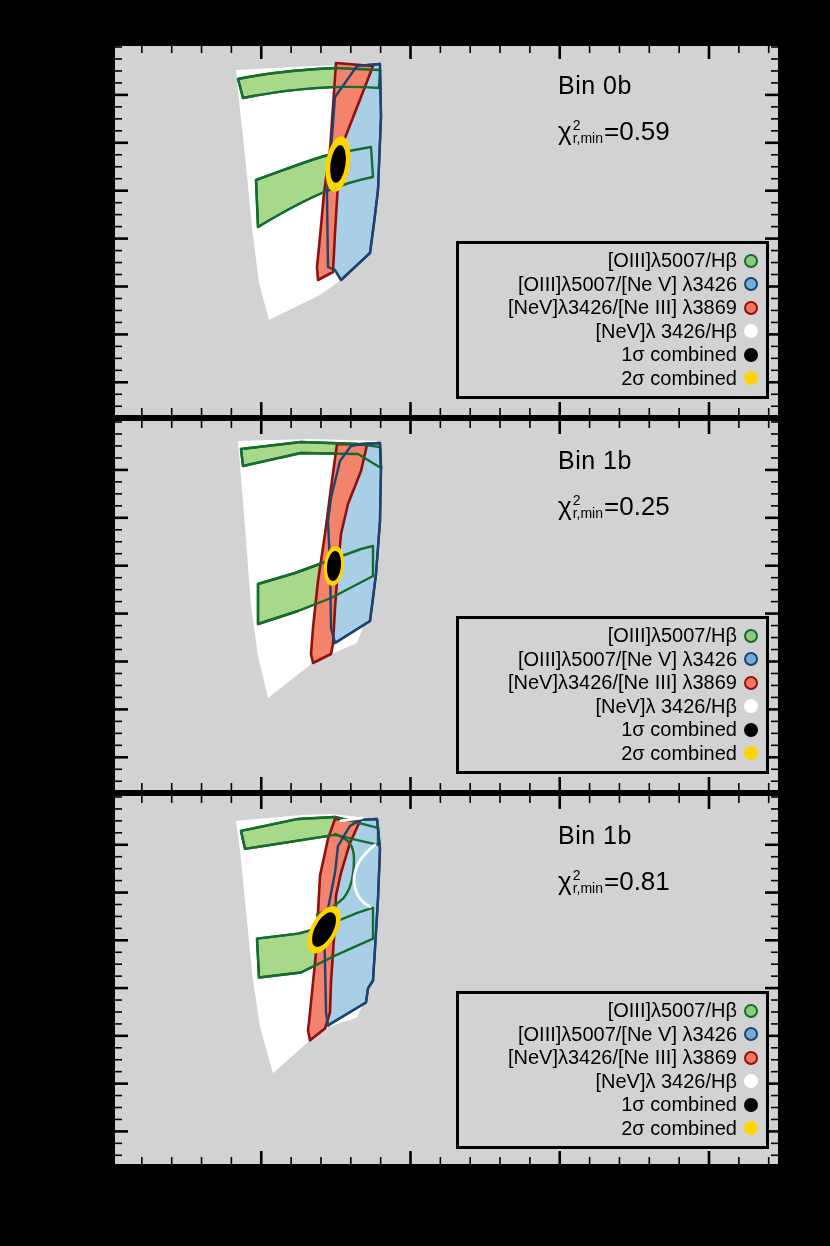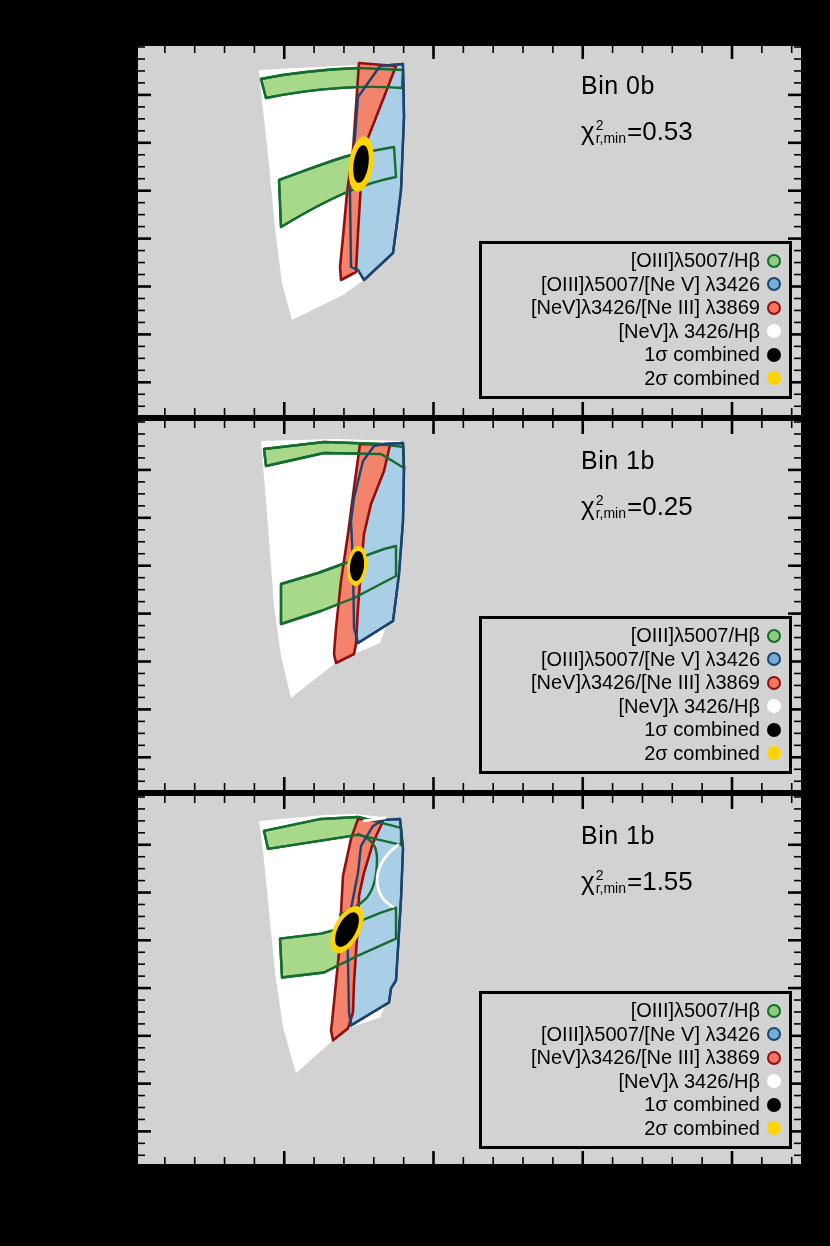--- a/index.html
+++ b/index.html
@@ -1,20 +1,20 @@
 <!DOCTYPE html>
 <html><head>
 <meta charset="utf-8">
 <style>
   html,body{margin:0;padding:0;}
   body{
     width:830px;height:1246px;background:#000;position:relative;
     font-family:"Liberation Sans", sans-serif;color:#000;overflow:hidden;
   }
-  .plot-area{position:absolute;left:135px;top:43px;width:669px;}
+  .plot-area{position:absolute;left:112px;top:43px;width:669px;}
   .panel{position:relative;width:669px;height:375px;}
   .panel.last{height:374px;}
   .panel-svg{position:absolute;left:0;top:0;width:100%;height:100%;display:block;}
   .bin-label{
     position:absolute;left:446px;top:28px;font-size:25px;letter-spacing:.5px;
   }
   .chi-label{
     position:absolute;left:446px;top:73px;font-size:26px;display:flex;align-items:center;
   }
   .chi-label .supsub{
@@ -161,21 +161,21 @@
         <line x1="666" y1="363.25" x2="659" y2="363.25" stroke="#000" stroke-width="1.6"></line>
         <rect x="1.5" y="1.5" width="666" height="372" fill="none" stroke="#000" stroke-width="3"></rect>
       </svg>
     <div class="bin-label">Bin 0b</div>
     <div class="chi-label">
       <span>χ</span>
       <span class="supsub">
         <span>2</span>
         <span>r,min</span>
       </span>
-      <span>=0.53</span>
+      <span>=0.59</span>
     </div>
     <div class="legend">
       <div class="legend-row">
         <span>[OIII]λ5007/Hβ</span>
         <span class="legend-marker" style="background: rgb(143, 203, 124); border-color: rgb(20, 108, 46);"></span>
       </div>
       <div class="legend-row">
         <span>[OIII]λ5007/[Ne V] λ3426</span>
         <span class="legend-marker" style="background: rgb(116, 174, 216); border-color: rgb(29, 67, 112);"></span>
       </div>
@@ -480,21 +480,21 @@
         <line x1="666" y1="363.25" x2="659" y2="363.25" stroke="#000" stroke-width="1.6"></line>
         <rect x="1.5" y="1.5" width="666" height="372" fill="none" stroke="#000" stroke-width="3"></rect>
       </svg>
     <div class="bin-label">Bin 1b</div>
     <div class="chi-label">
       <span>χ</span>
       <span class="supsub">
         <span>2</span>
         <span>r,min</span>
       </span>
-      <span>=1.55</span>
+      <span>=0.81</span>
     </div>
     <div class="legend">
       <div class="legend-row">
         <span>[OIII]λ5007/Hβ</span>
         <span class="legend-marker" style="background: rgb(143, 203, 124); border-color: rgb(20, 108, 46);"></span>
       </div>
       <div class="legend-row">
         <span>[OIII]λ5007/[Ne V] λ3426</span>
         <span class="legend-marker" style="background: rgb(116, 174, 216); border-color: rgb(29, 67, 112);"></span>
       </div>

